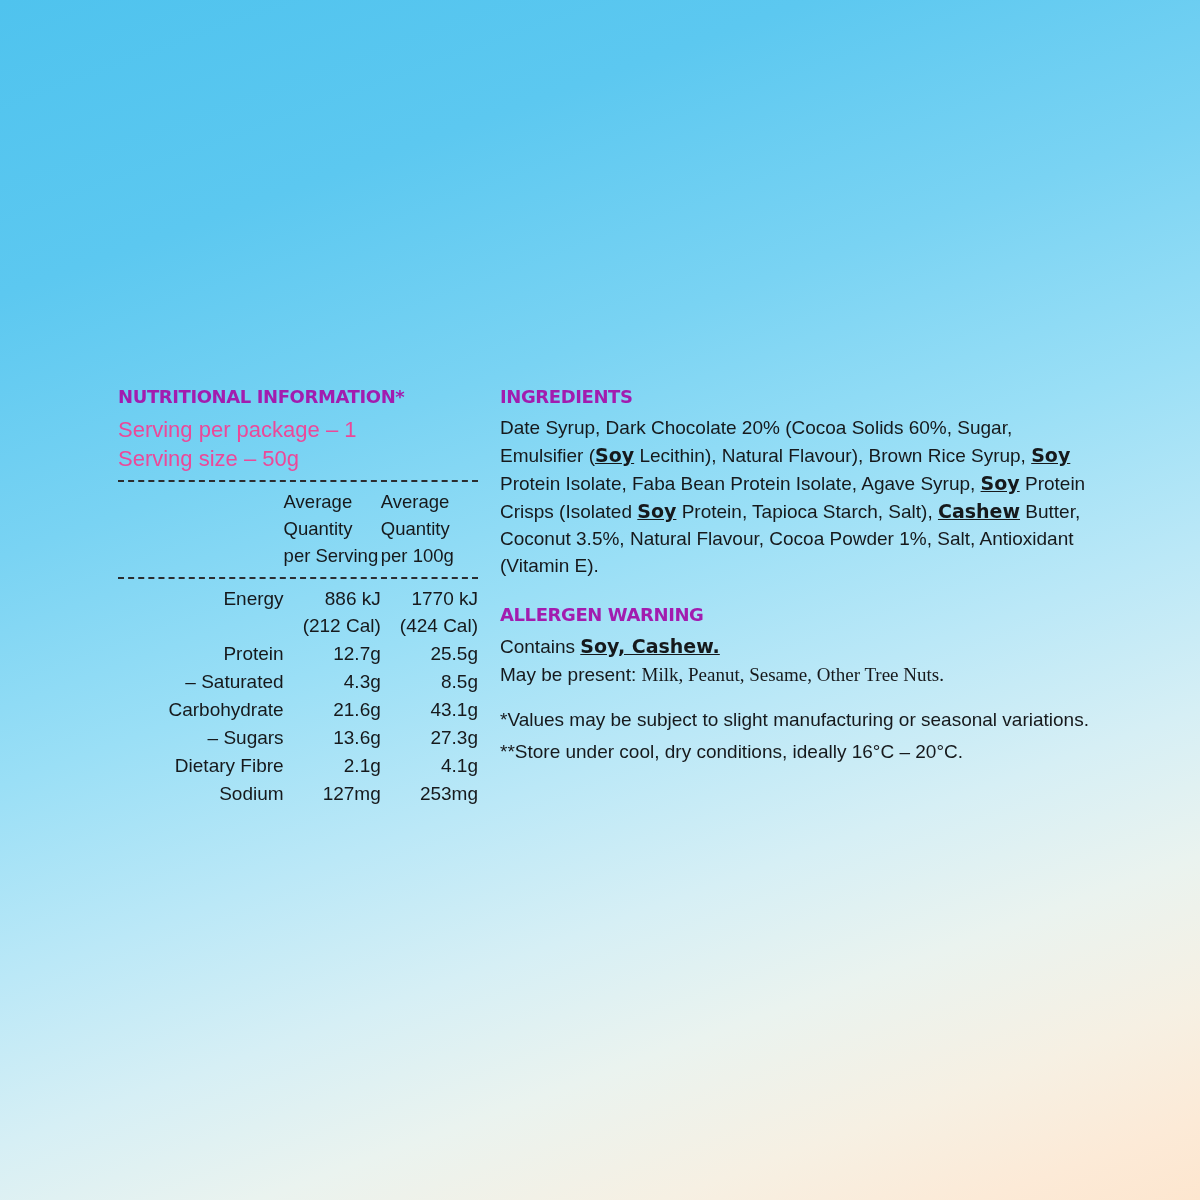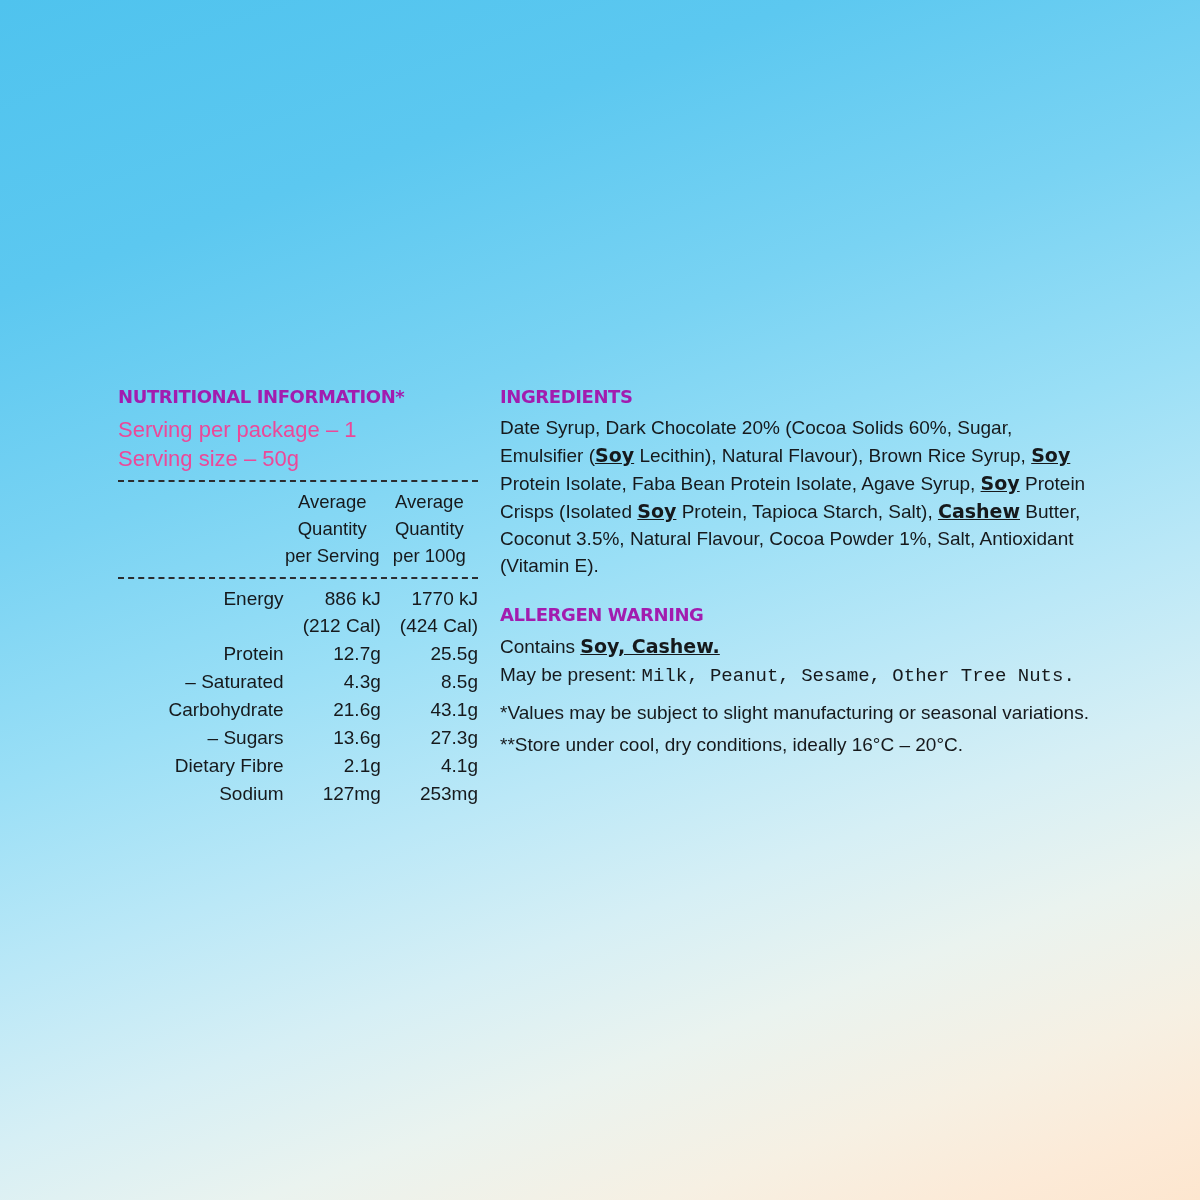--- a/index.html
+++ b/index.html
@@ -105,21 +105,21 @@
     text-align: right;
   }
 
   .hdr-row td {
     font-size: 18.5px;
     line-height: 1.28;
     padding-bottom: 2px;
   }
 
   .hdr-row td.v1, .hdr-row td.v2 {
-    text-align: center;
+    text-align: left;
   }
 
   .body-rows {
     margin-top: 4px;
   }
 
   .body-rows td {
     padding-top: 4px;
     text-align: right;
   }
@@ -143,35 +143,35 @@
   .allergen-title {
     font-size: 26px;
     margin-bottom: 9px;
   }
 
   .allergen-body .line {
     margin-bottom: 1px;
   }
 
   .notes {
-    margin-top: 10px;
+    margin-top: 18px;
   }
 
   .notes .line {
     margin-bottom: 5px;
   }
 
   b.bold {
     font-family: "DejaVu Sans", sans-serif;
     font-weight: bold;
     text-decoration: underline;
   }
 
   .semib {
-    font-family: Liberation Mono, monospace;
+    font-family: Liberation Serif, serif;
   }
 </style>
 </head>
 <body>
 
 <div class="sheet">
   <div class="columns">
 
     <div class="col-left">
       <h2 class="section-title nut-title">NUTRITIONAL INFORMATION*</h2>

